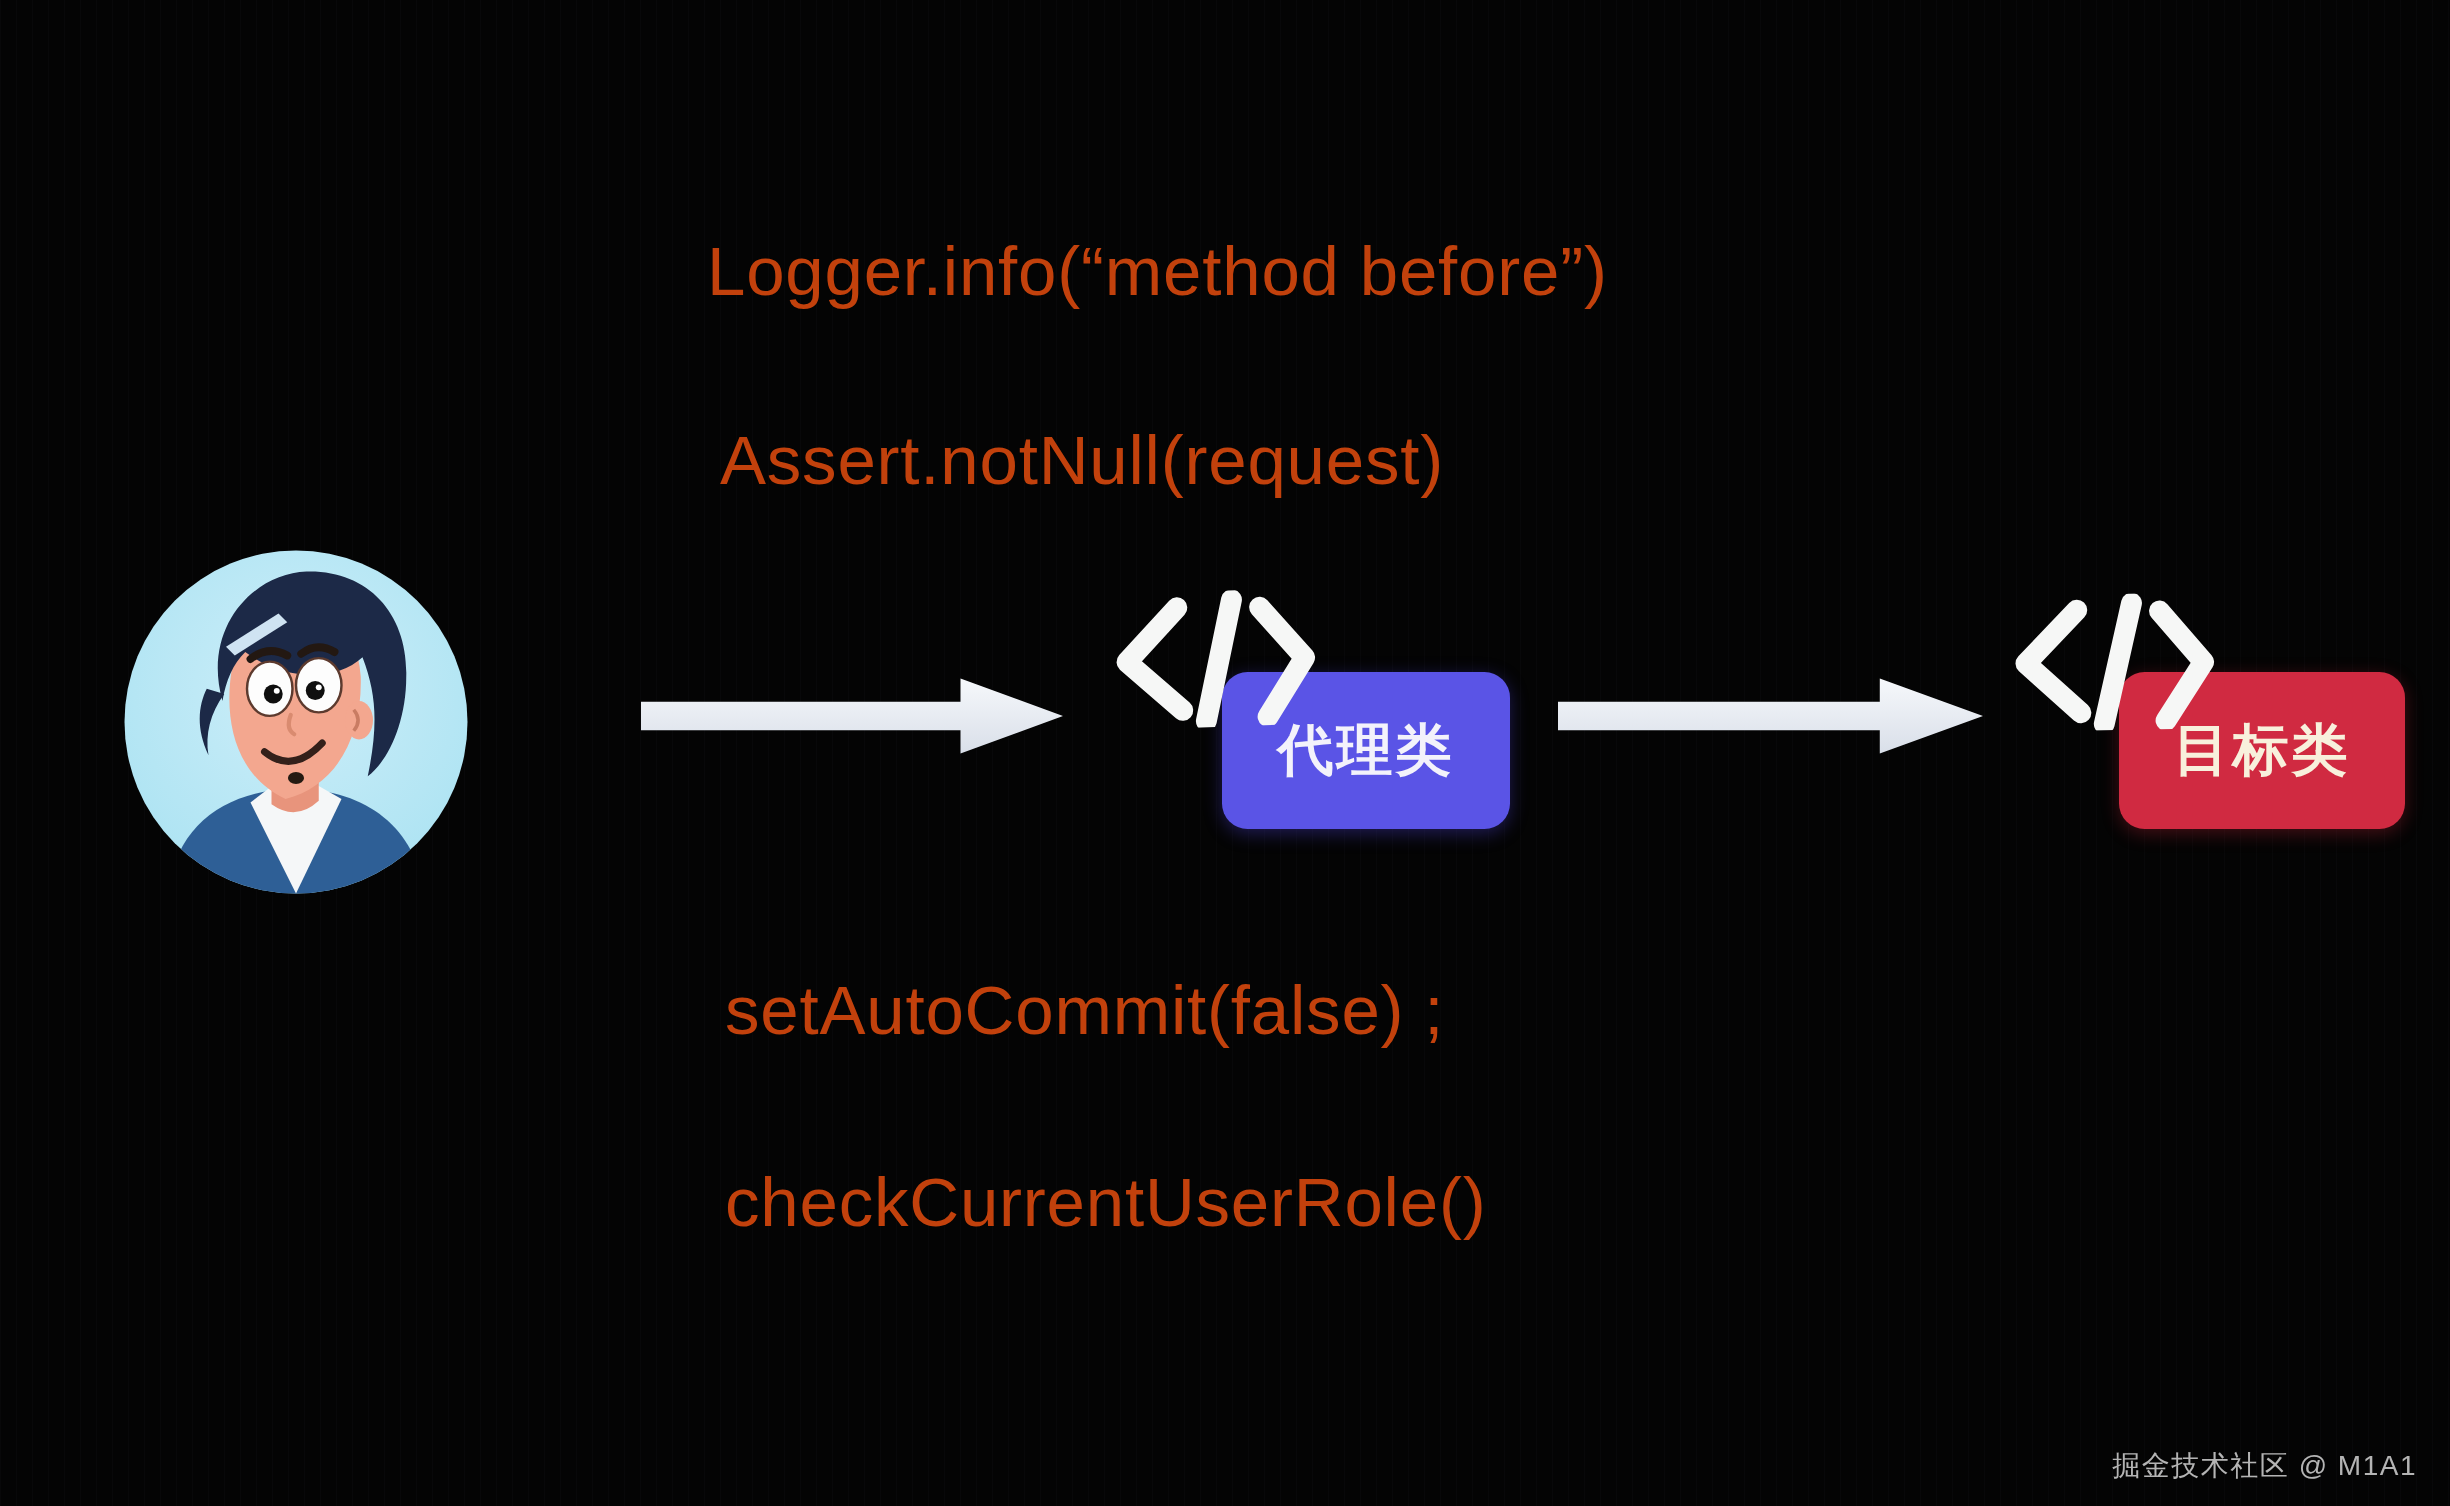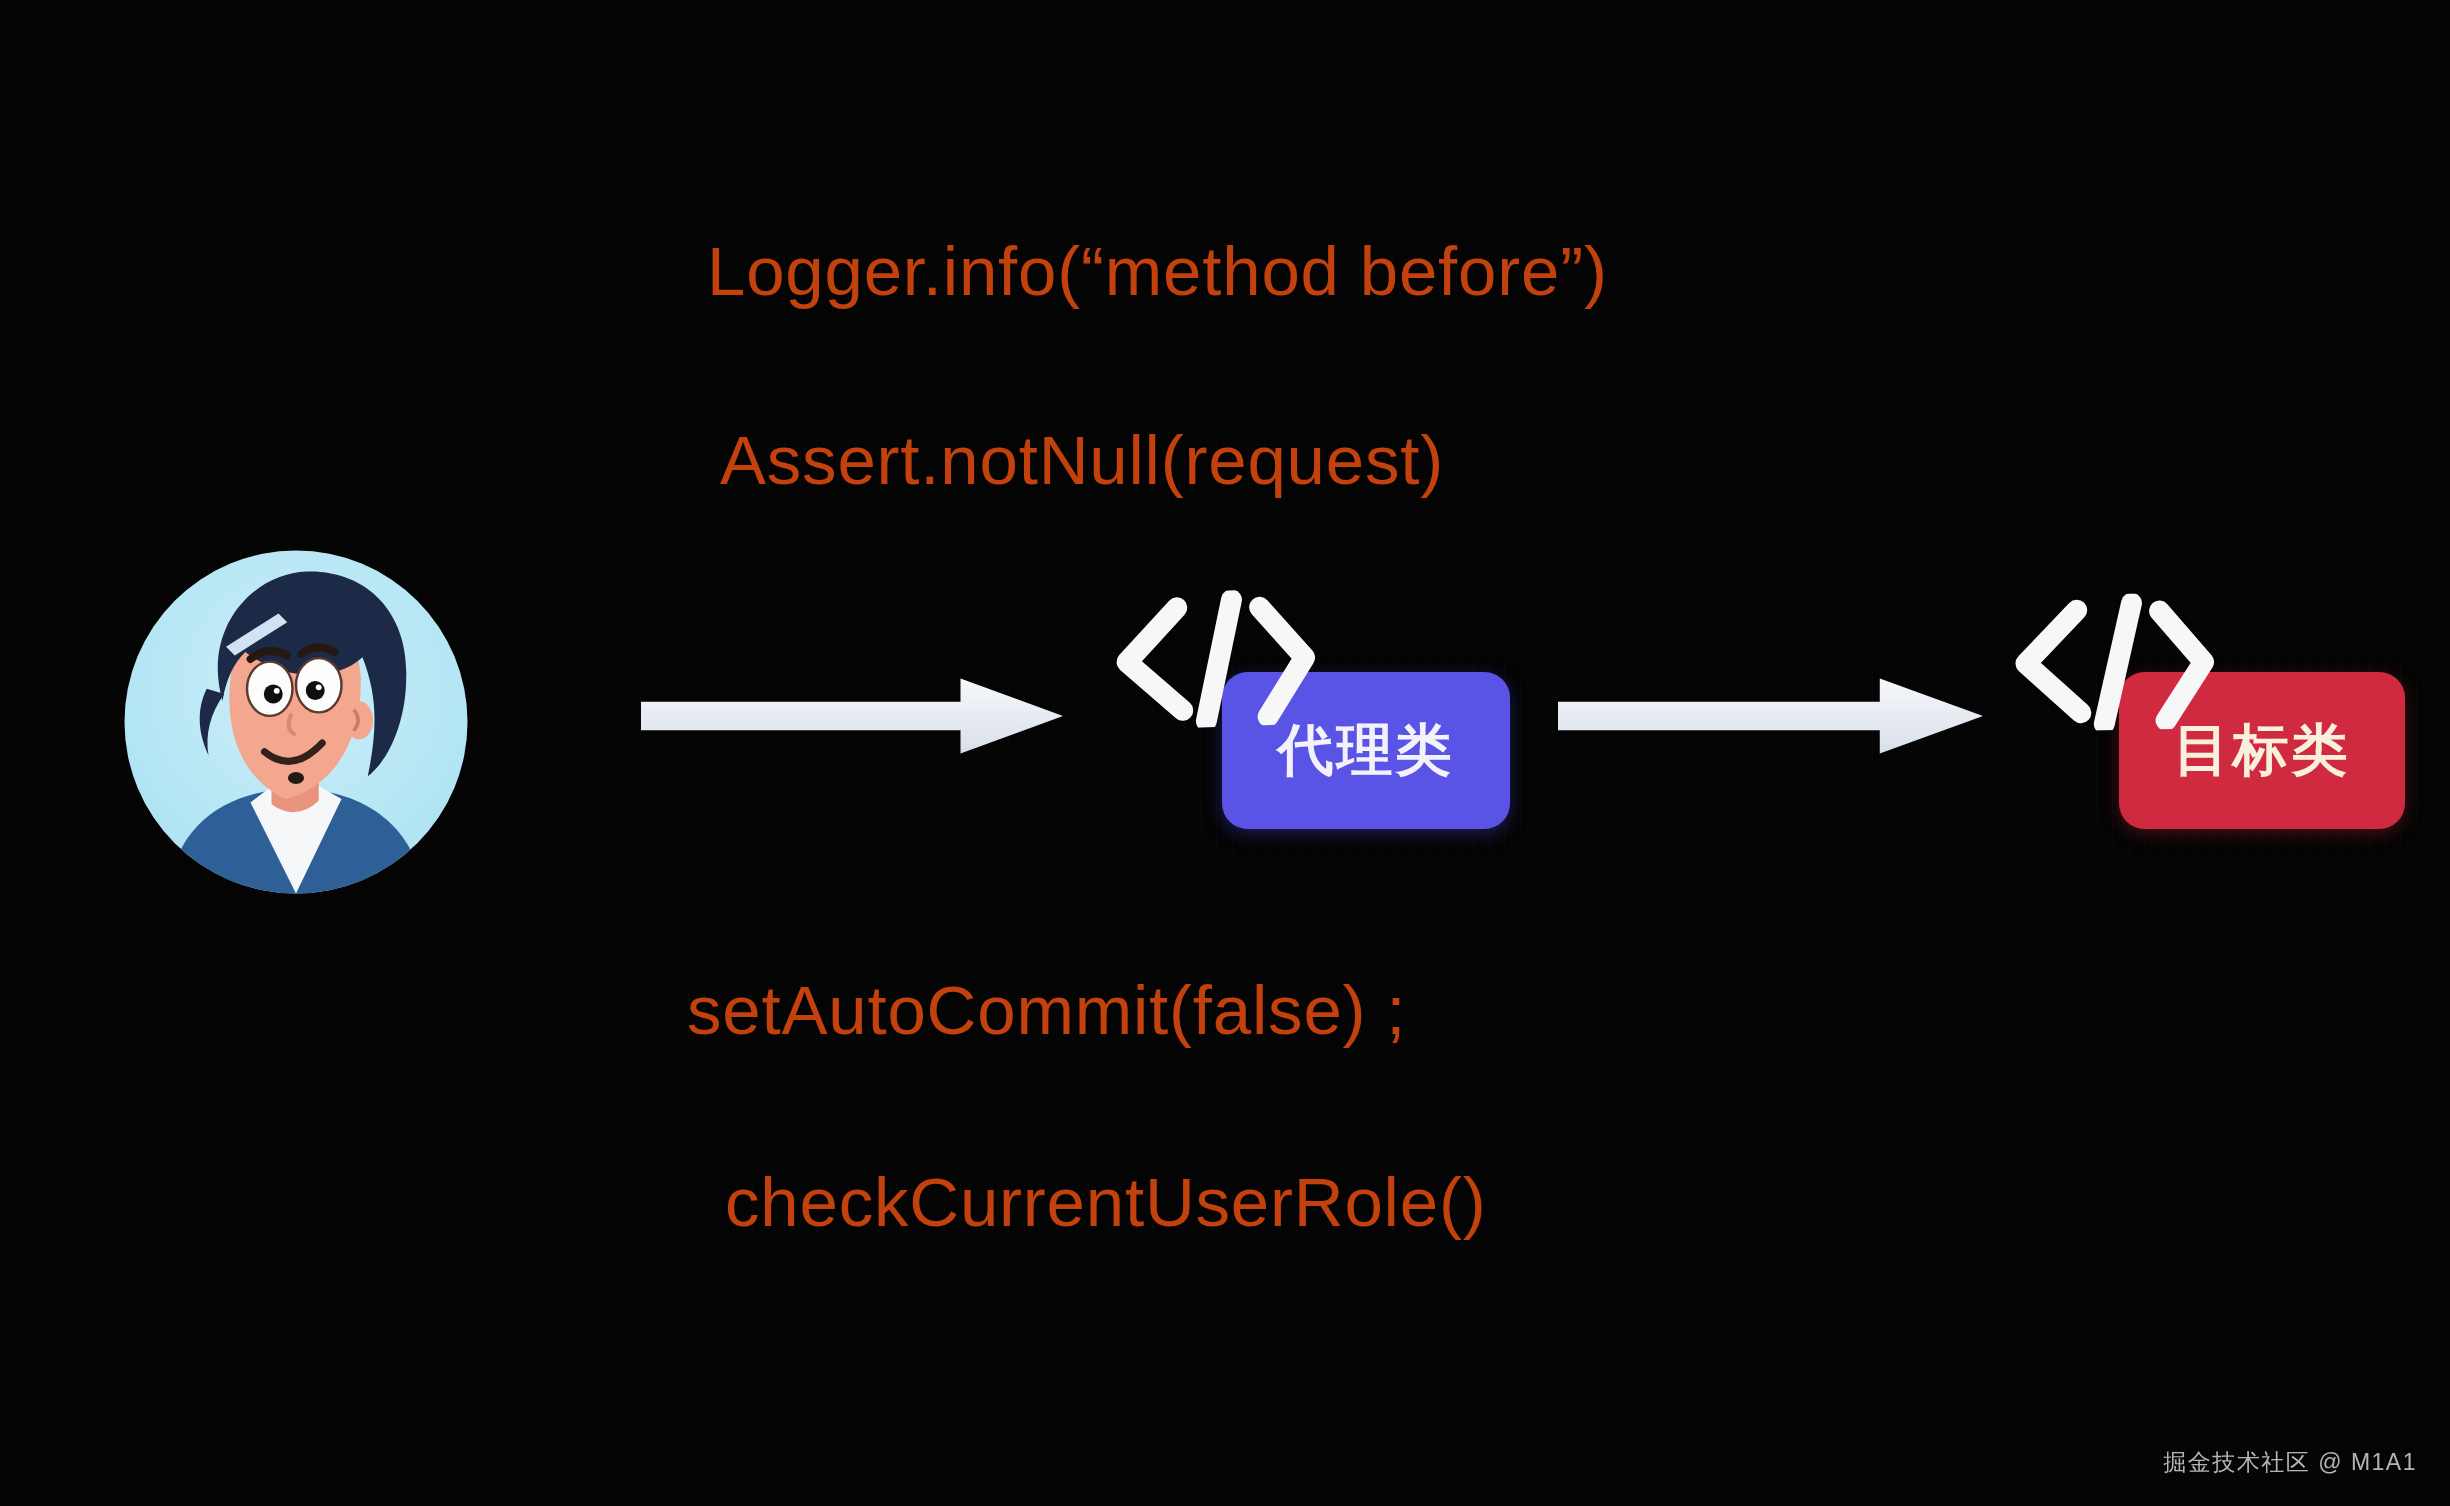--- a/index.html
+++ b/index.html
@@ -19,21 +19,21 @@
   .abs{position:absolute;}
   
   #divider{left:1093px;top:44px;width:7.5px;height:1418px;z-index:1;}
   
   .code-text{
     color:#c2410c;font-size:69px;line-height:1.1;white-space:pre;
     z-index:3;letter-spacing:0.8px;
   }
   #text-line1{left:707px;top:234px;}
   #text-line2{left:720px;top:423px;}
-  #text-line3{left:687px;top:973px;}
+  #text-line3{left:725px;top:973px;}
   #text-line4{left:725px;top:1165px;}
   
   #avatar{left:121px;top:547px;width:350px;height:350px;z-index:2;}
   
   .flow-arrow{width:422px;height:84px;z-index:2;}
   #arrow1{left:641px;top:674px;}
   #arrow2{left:1558px;top:674px;width:425px;}
   
   .code-icon{width:202px;height:136px;z-index:5;}
   #code-icon-proxy{left:1114px;top:591px;transform:rotate(-2deg);}
@@ -43,21 +43,21 @@
     height:157px;border-radius:25.6px;z-index:4;
     display:flex;align-items:center;justify-content:center;
     font-size:56px;font-weight:600;letter-spacing:3px;
   }
   #proxy-badge{left:1222px;top:672px;width:288px;color:#f3f2fb;
     box-shadow:0 4.5px 18px rgba(80,70,230,.35);}
   #target-badge{left:2119px;top:672px;width:286px;color:#f8f0dc;
     box-shadow:0 4.5px 18px rgba(210,40,60,.30);font-family:Liberation Mono, monospace;}
   
   #watermark{
-    right:33px;top:1447px;font-size:23px;color:rgba(205,205,205,.88);
+    right:33px;top:1447px;font-size:28px;color:rgba(205,205,205,.88);
     z-index:3;letter-spacing:1.5px;
   }
 </style>
 </head>
 <body>
 
 <div id="stage">
 
   <svg id="divider" class="abs" viewBox="0 0 10 1882" preserveAspectRatio="none">
     <defs>

